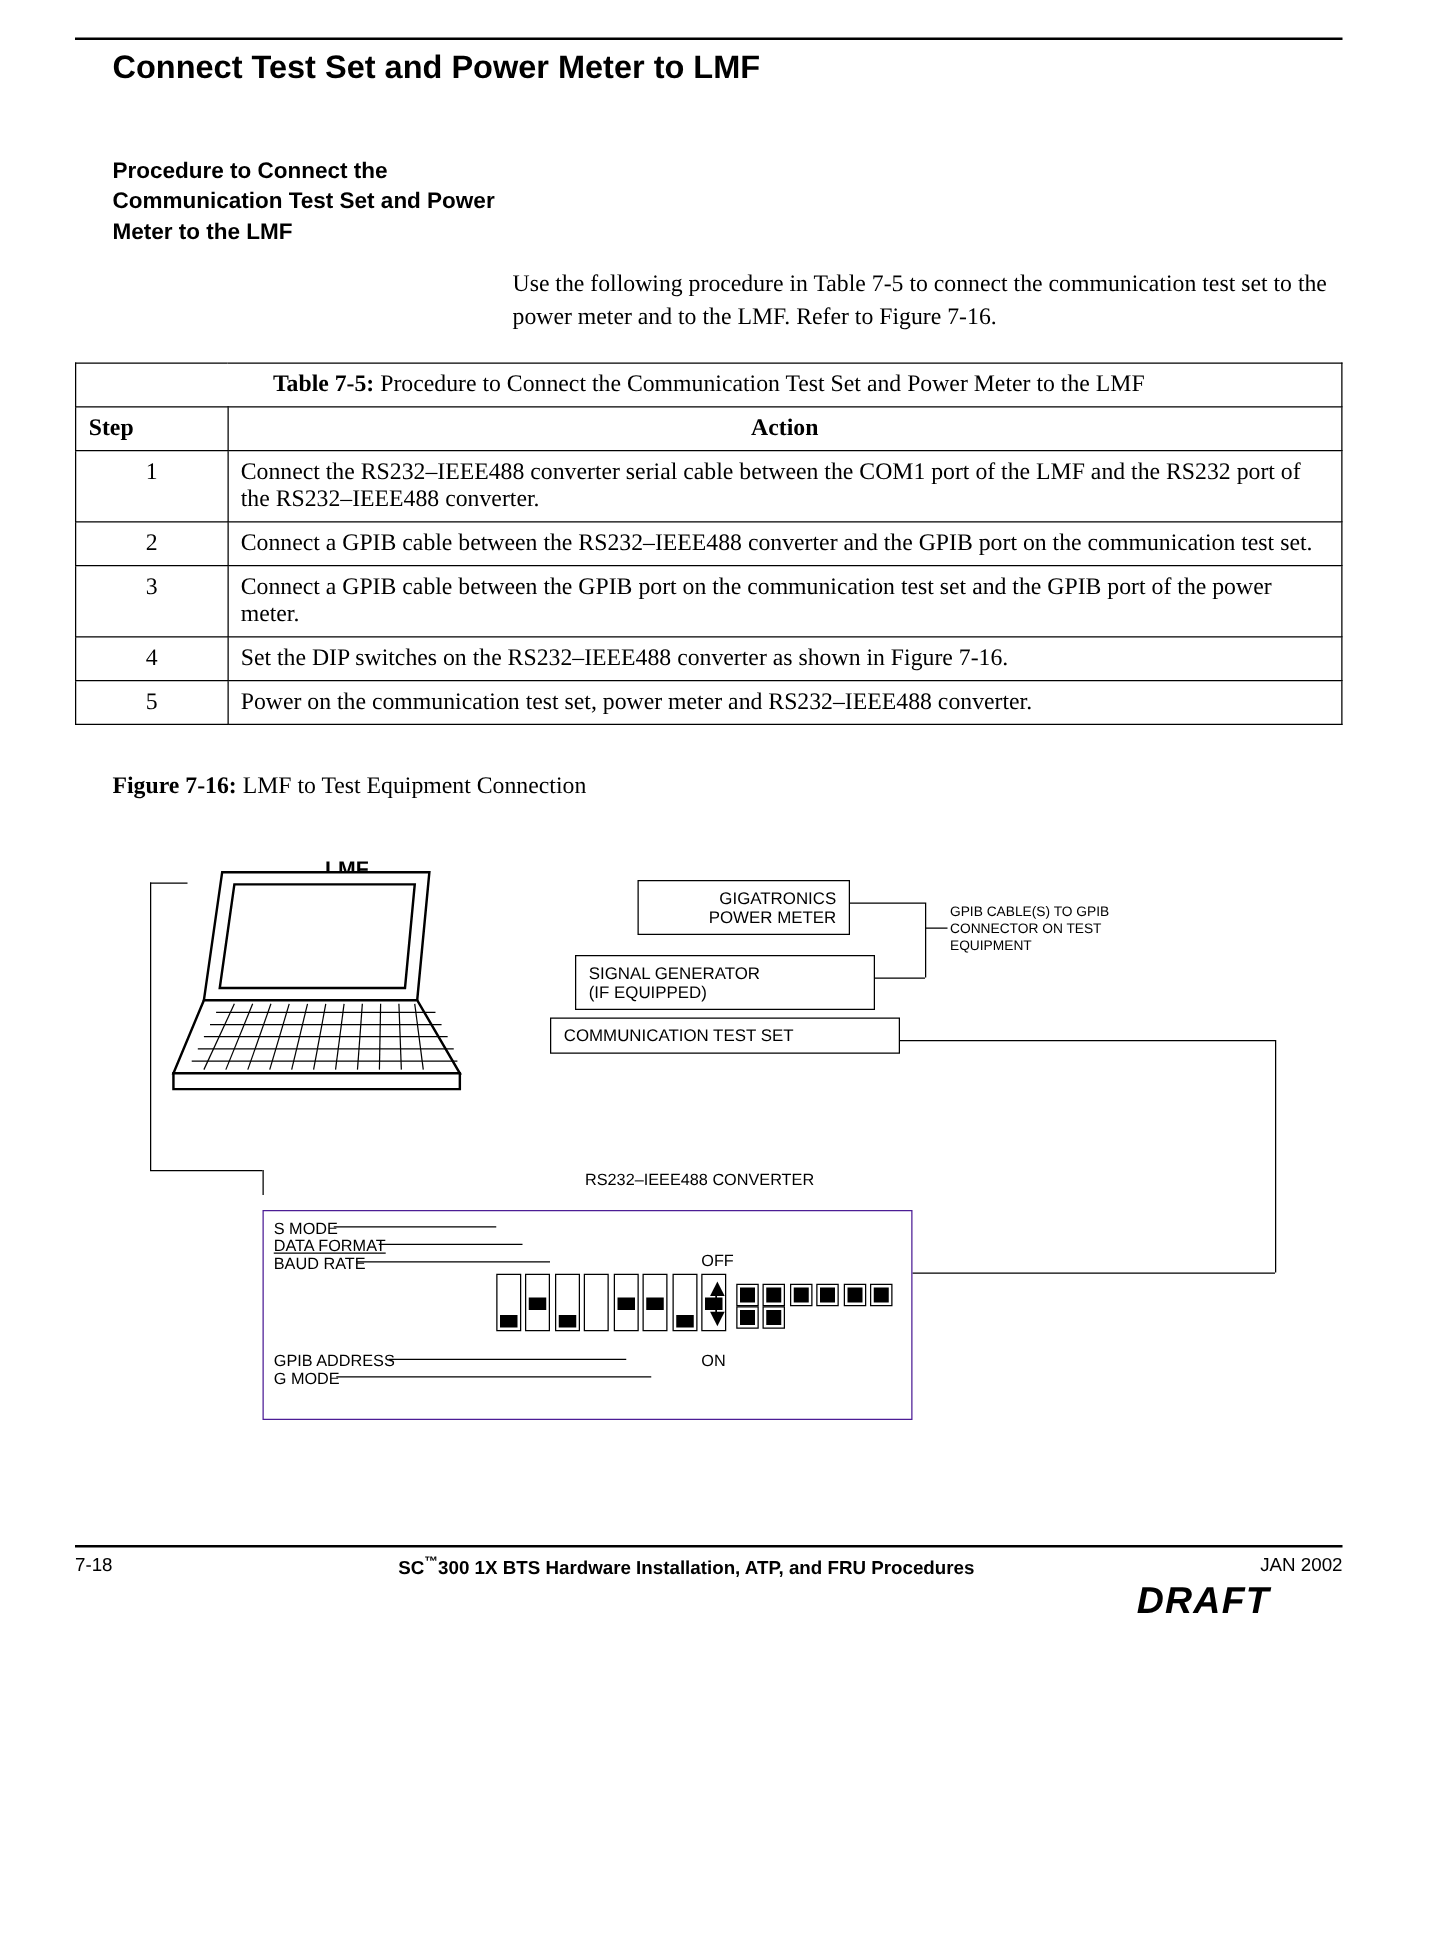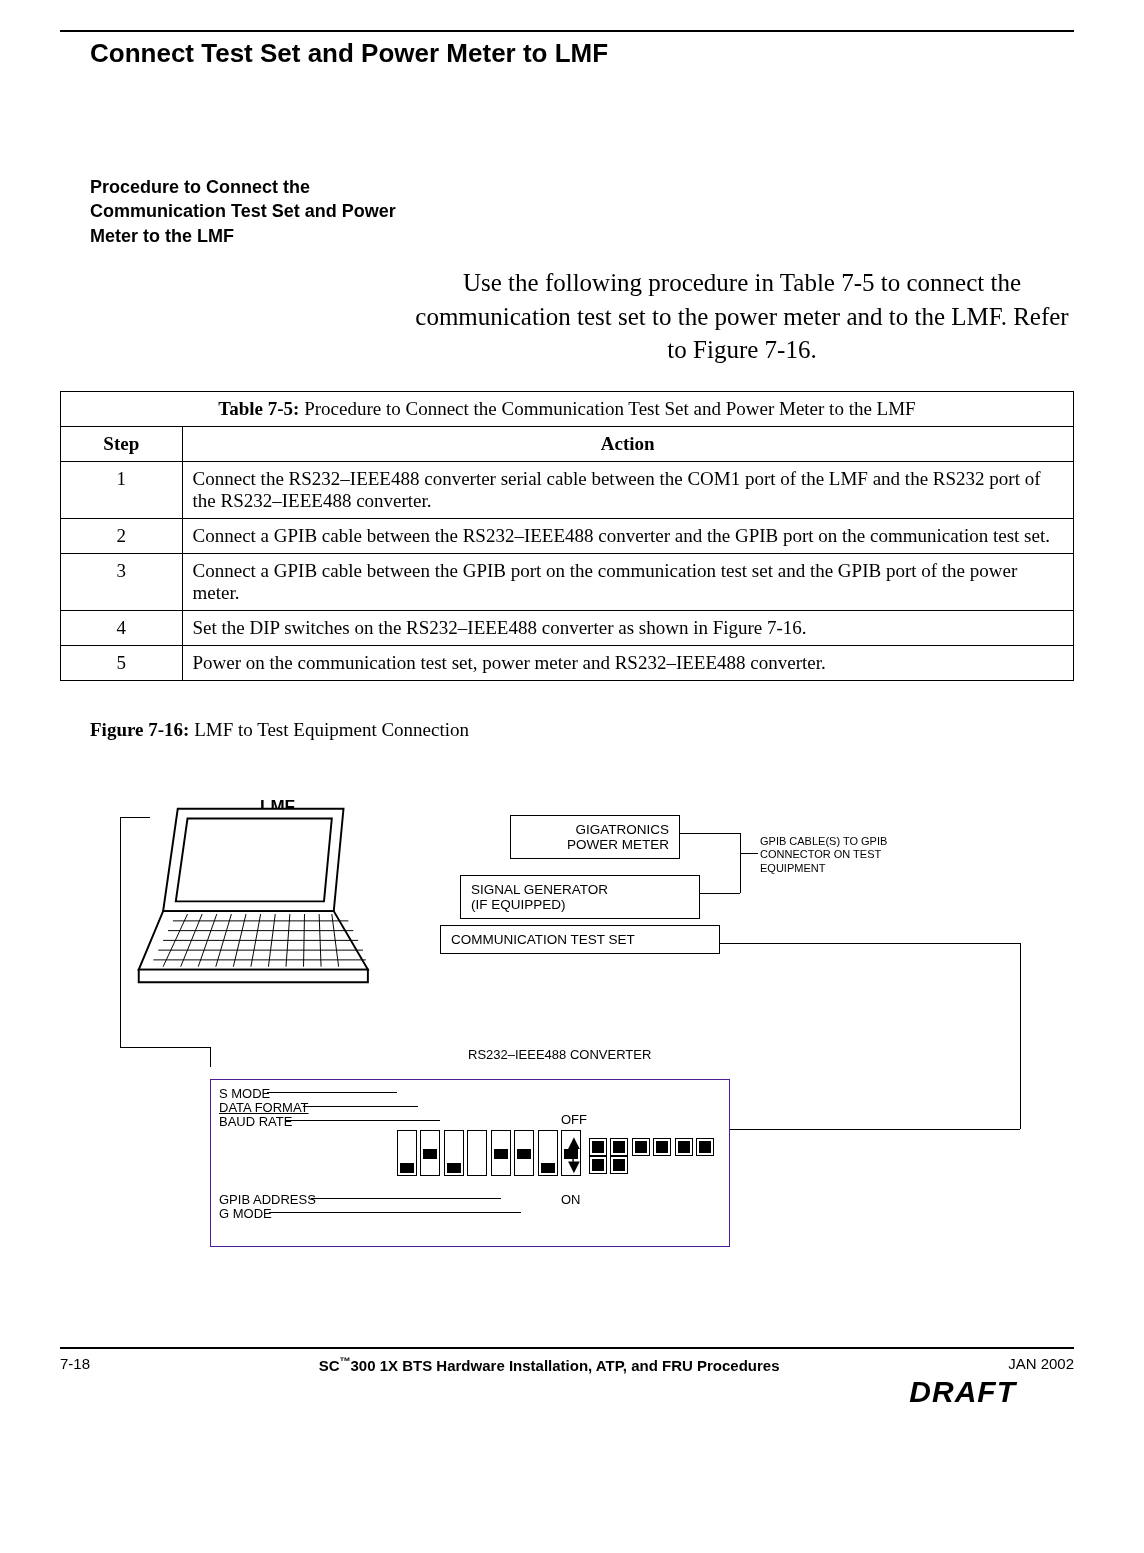--- a/index.html
+++ b/index.html
@@ -6,31 +6,31 @@
     body {
       width: 1144px;
       margin: 0 auto;
       font-family: 'Times New Roman', Times, serif;
       background: #fff;
       color: #000;
       position: relative;
       padding: 30px 70px 30px 60px;
     }
     .top-rule { border-top: 2px solid #000; margin-bottom: 6px; }
-    .page-title { font-family: Arial, Helvetica, sans-serif; font-size: 26px; font-weight: bold; margin-left: 30px; margin-bottom: 106px; }
+    .page-title { font-family: Arial, Helvetica, sans-serif; font-size: 26px; font-weight: bold; margin-left: 30px; margin-bottom: 55px; }
     .section-heading { font-family: Arial, Helvetica, sans-serif; font-size: 18px; font-weight: bold; line-height: 1.35; margin-left: 30px; margin-bottom: 18px; max-width: 320px; }
-    .intro { font-size: 25px; margin-left: 350px; margin-bottom: 24px; line-height: 1.35; text-align: center; }
+    .intro { font-size: 19px; margin-left: 350px; margin-bottom: 24px; line-height: 1.35; }
     table.proc { width: 100%; border-collapse: collapse; margin-bottom: 38px; }
     table.proc td, table.proc th { border: 1px solid #000; padding: 6px 10px; font-size: 19px; vertical-align: top; }
     .table-title-cell { text-align: center; font-size: 19px; }
     .table-title-cell b { font-weight: bold; }
-    .col-step { width: 12%; text-align: center; font-weight: bold; }
+    .col-step { width: 12%; text-align: left; font-weight: bold; }
     .col-action-head { text-align: center; font-weight: bold; }
     .step-num { text-align: center; }
-    .figure-caption { font-size: 19px; margin-left: 30px; margin-bottom: 16px; }
+    .figure-caption { font-size: 19px; margin-left: 30px; margin-bottom: 6px; }
     .figure-caption b { font-weight: bold; }
     .figure-area { position: relative; width: 950px; height: 460px; margin-left: 30px; margin-bottom: 130px; font-family: Arial, Helvetica, sans-serif; }
     .small-label { font-size: 11px; line-height: 1.2; position: absolute; }
     .lmf-label { font-size: 17px; font-weight: bold; position: absolute; }
     .eq-box { position: absolute; border: 1px solid #000; background: #fff; font-size: 13.5px; padding: 6px 10px; }
     
     .laptop { position: absolute; left: 26px; top: 42px; width: 260px; height: 195px; }
     
     .converter { position: absolute; left: 120px; top: 322px; width: 520px; height: 168px; border: 1px solid #4c1d95; }
     .conv-label { position: absolute; font-size: 13px; }

